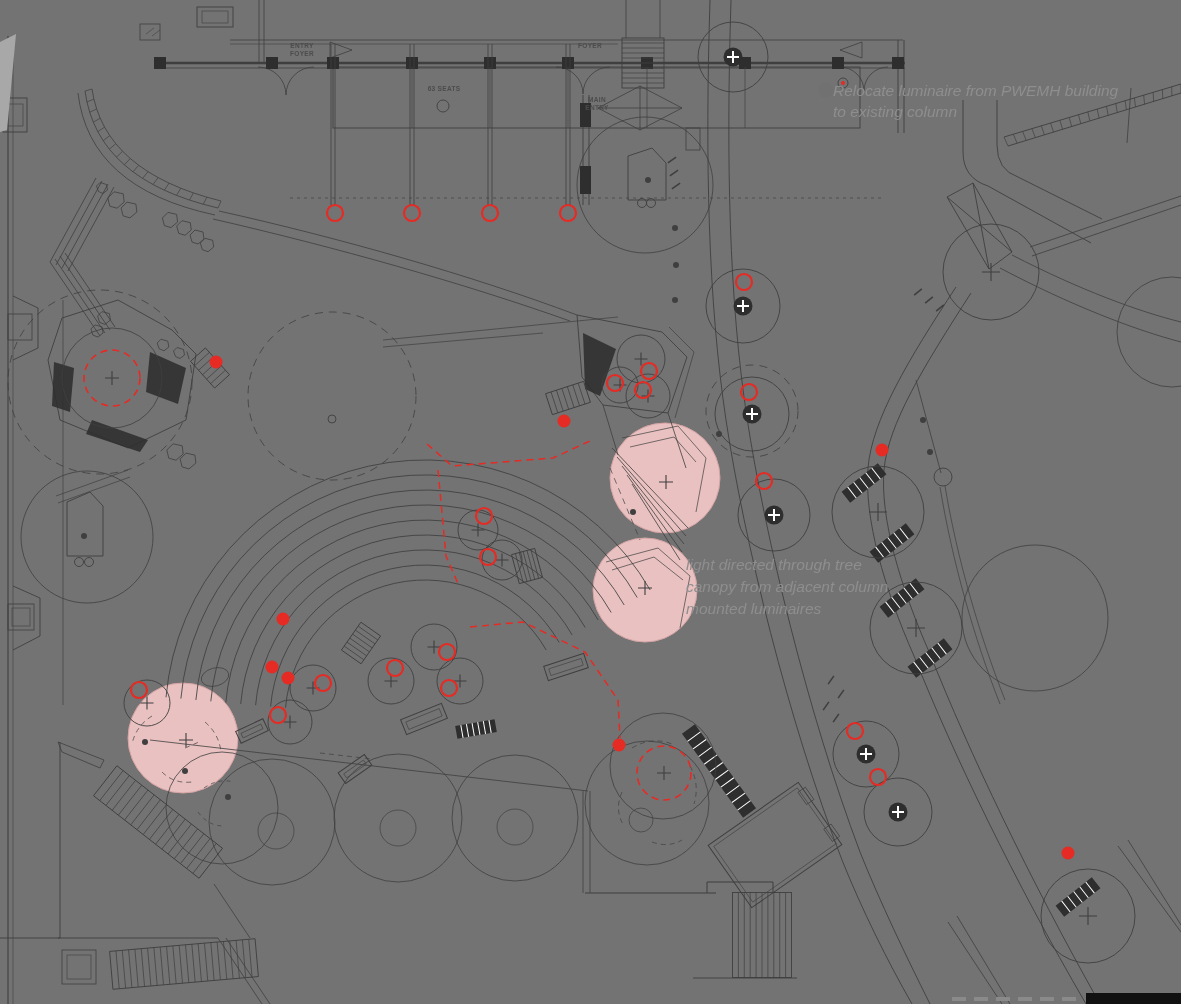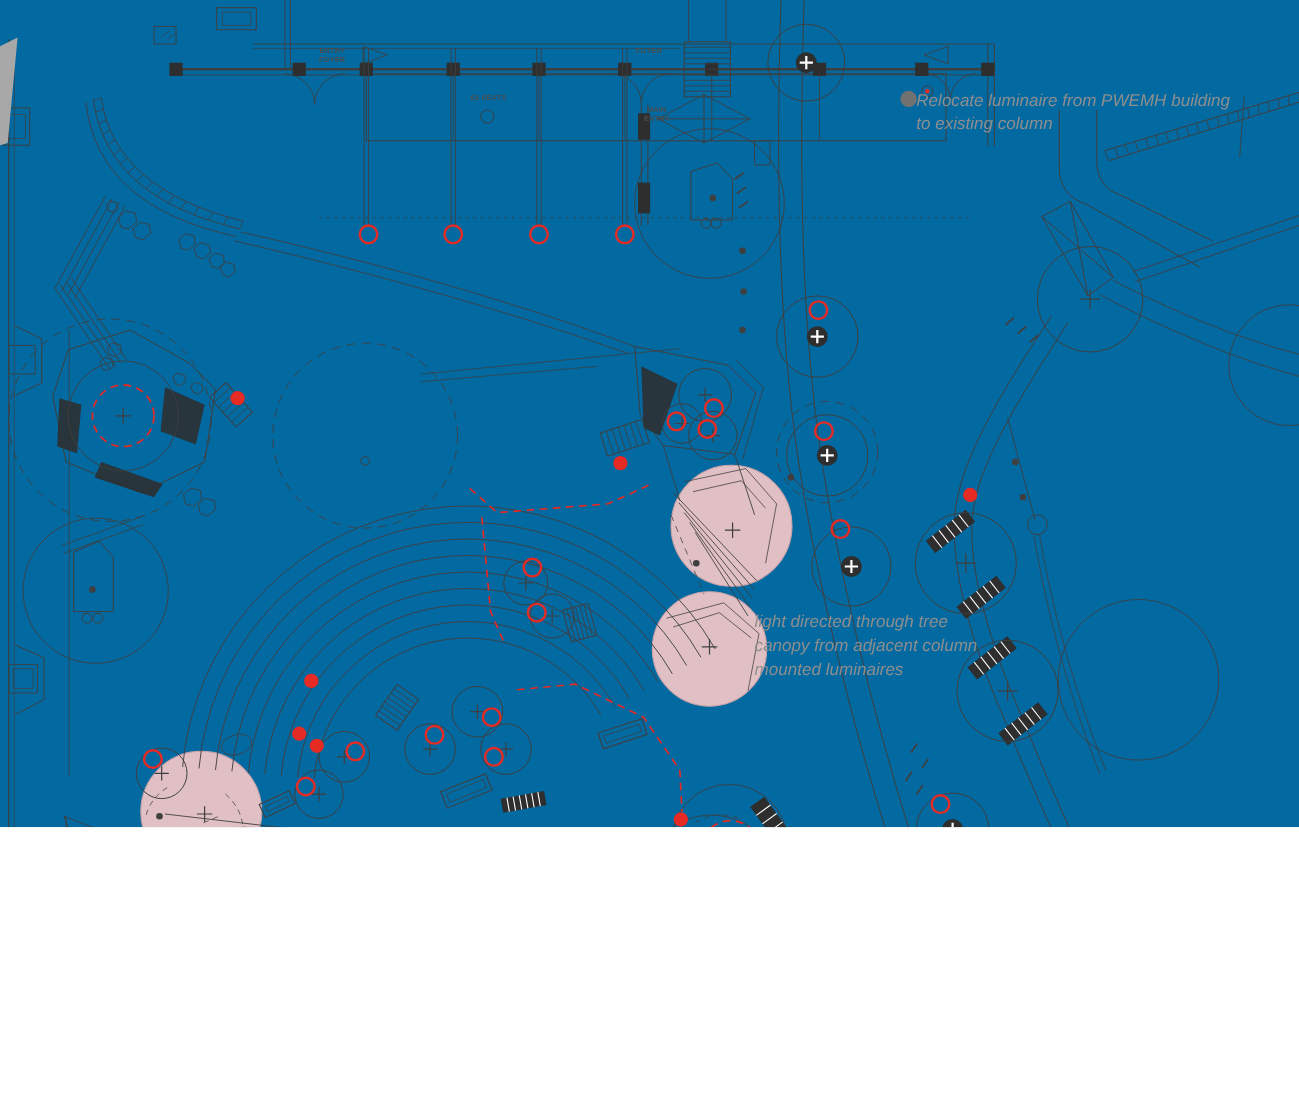--- a/index.html
+++ b/index.html
@@ -1,16 +1,16 @@
 <!DOCTYPE html>
 <html style="--line: #3f3f3f; --note: #8e8e8e; --label: #4c4c4c;"><head>
 <meta charset="utf-8">
 <style>
   html,body{margin:0;padding:0;background:#fff;}
-  .canvas{position:relative;width:1181px;height:752px;background:#0369a1;overflow:hidden;
+  .canvas{position:relative;width:1181px;height:1004px;background:#737373;overflow:hidden;
           font-family:"Liberation Sans",sans-serif;}
   svg{display:block;}
   text{fill:var(--label,#4c4c4c);}
   .tiny-label{font-size:6.5px;letter-spacing:.3px;fill:var(--label,#4c4c4c);font-weight:bold;}
   .note-text{font-size:15.5px;font-style:italic;fill:var(--note,#8e8e8e);}
 </style>
 </head>
 <body>
 
 <div class="canvas">

